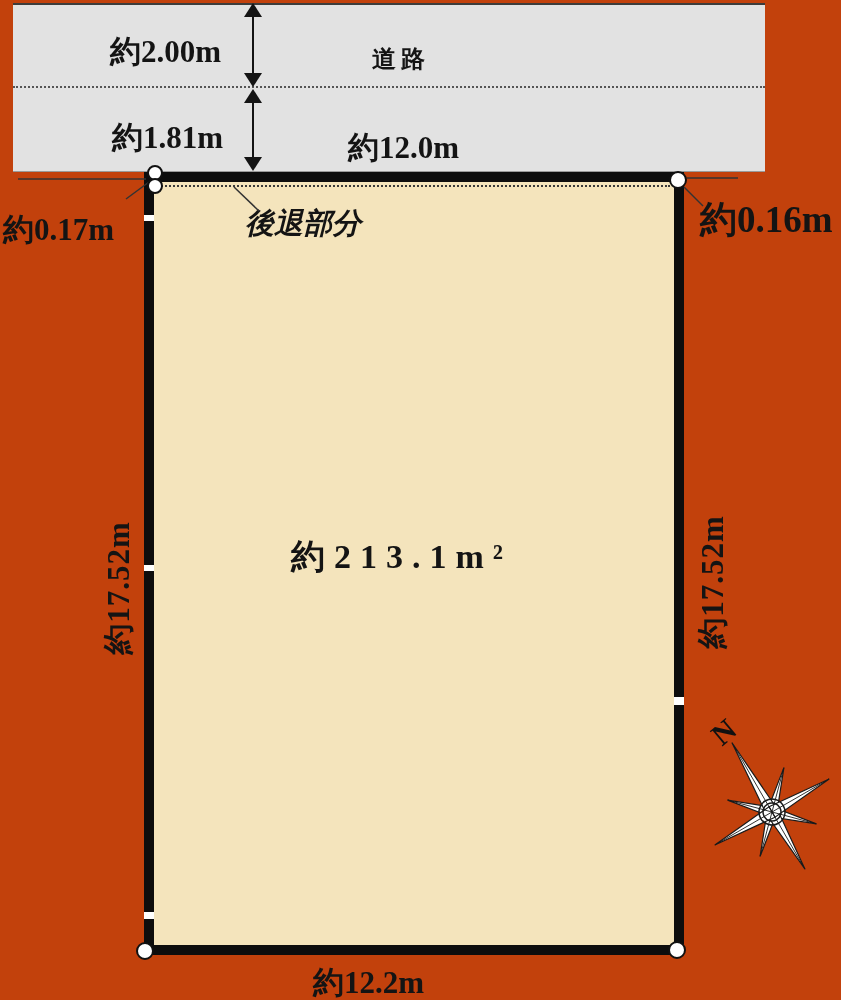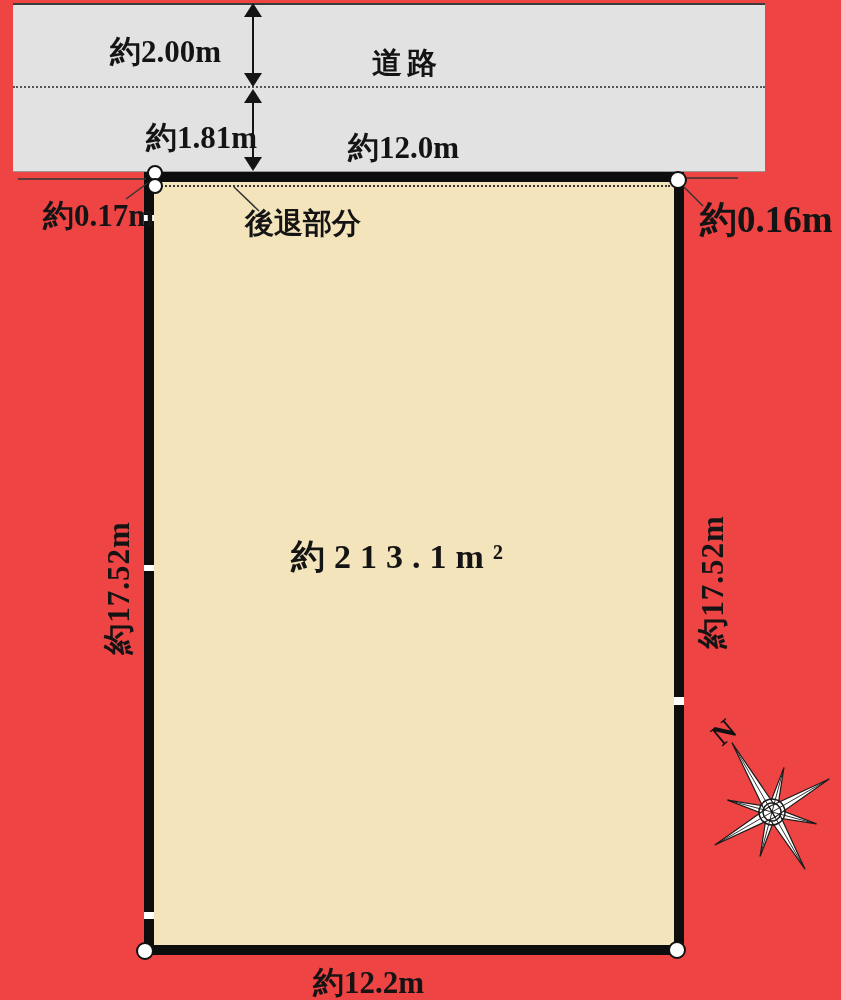--- a/index.html
+++ b/index.html
@@ -1,17 +1,17 @@
 <!DOCTYPE html>
 <html><head>
 <meta charset="utf-8">
 <style>
   html,body{margin:0;padding:0;background:#fff;}
   #canvas{
-    position:relative;width:841px;height:1000px;background:#ef4444;overflow:hidden;
+    position:relative;width:841px;height:1000px;background:#c2410c;overflow:hidden;
     font-family:"Liberation Serif","DejaVu Serif",serif;color:#141414;
   }
   .label{
     position:absolute;font-weight:bold;white-space:nowrap;color:#141414;
     font-family:"Liberation Serif","DejaVu Serif",serif;
   }
   
   .road{
     position:absolute;left:13px;top:3px;width:752px;height:169px;
     background:#e2e2e2;border-top:2px solid #3c3c3c;border-bottom:1px solid #9a9a9a;
@@ -31,26 +31,26 @@
     border-top:2px dotted #3a3a3a;z-index:2;
   }
   .border-gap{position:absolute;background:#ffffff;z-index:2;}
   .gap-l1{left:144px;top:215px;width:10px;height:6px;}
   .gap-l2{left:144px;top:565px;width:10px;height:6px;}
   .gap-l3{left:144px;top:912px;width:10px;height:7px;}
   .gap-r1{left:674px;top:697px;width:10px;height:8px;}
 
   
   .lbl-upper-depth{left:110px;top:31px;font-size:31px;}
-  .lbl-lower-depth{left:112px;top:117px;font-size:31px;margin-left:34px;}
-  .lbl-road-name{left:372px;top:43px;font-size:30px;letter-spacing:5px;}
+  .lbl-lower-depth{left:112px;top:117px;font-size:31px;}
+  .lbl-road-name{left:372px;top:43px;font-size:24px;letter-spacing:5px;}
   .lbl-frontage{left:348px;top:127px;font-size:31px;}
-  .lbl-offset-left{left:3px;top:195px;font-size:31px;margin-left:40px;}
+  .lbl-offset-left{left:3px;top:209px;font-size:31px;}
   .lbl-offset-right{left:700px;top:195px;font-size:37px;}
-  .lbl-setback{left:245px;top:206px;font-size:29px;line-height:34px;}
+  .lbl-setback{left:245px;top:206px;font-size:29px;line-height:34px;font-style:italic;}
   .lbl-area{left:291px;top:534px;font-size:34px;letter-spacing:9px;}
   .lbl-depth-left{left:119px;top:588px;font-size:31px;letter-spacing:1px;
     transform:translate(-50%,-50%) rotate(-90deg);}
   .lbl-depth-right{left:713px;top:582px;font-size:31px;letter-spacing:1px;
     transform:translate(-50%,-50%) rotate(-90deg);}
   .lbl-bottom-width{left:313px;top:962px;font-size:31px;}
 
   .overlay{position:absolute;left:0;top:0;width:841px;height:1000px;z-index:4;}
   .compass{position:absolute;left:688px;top:702px;width:170px;height:195px;z-index:4;}
   .labels-layer .label{z-index:3;}

